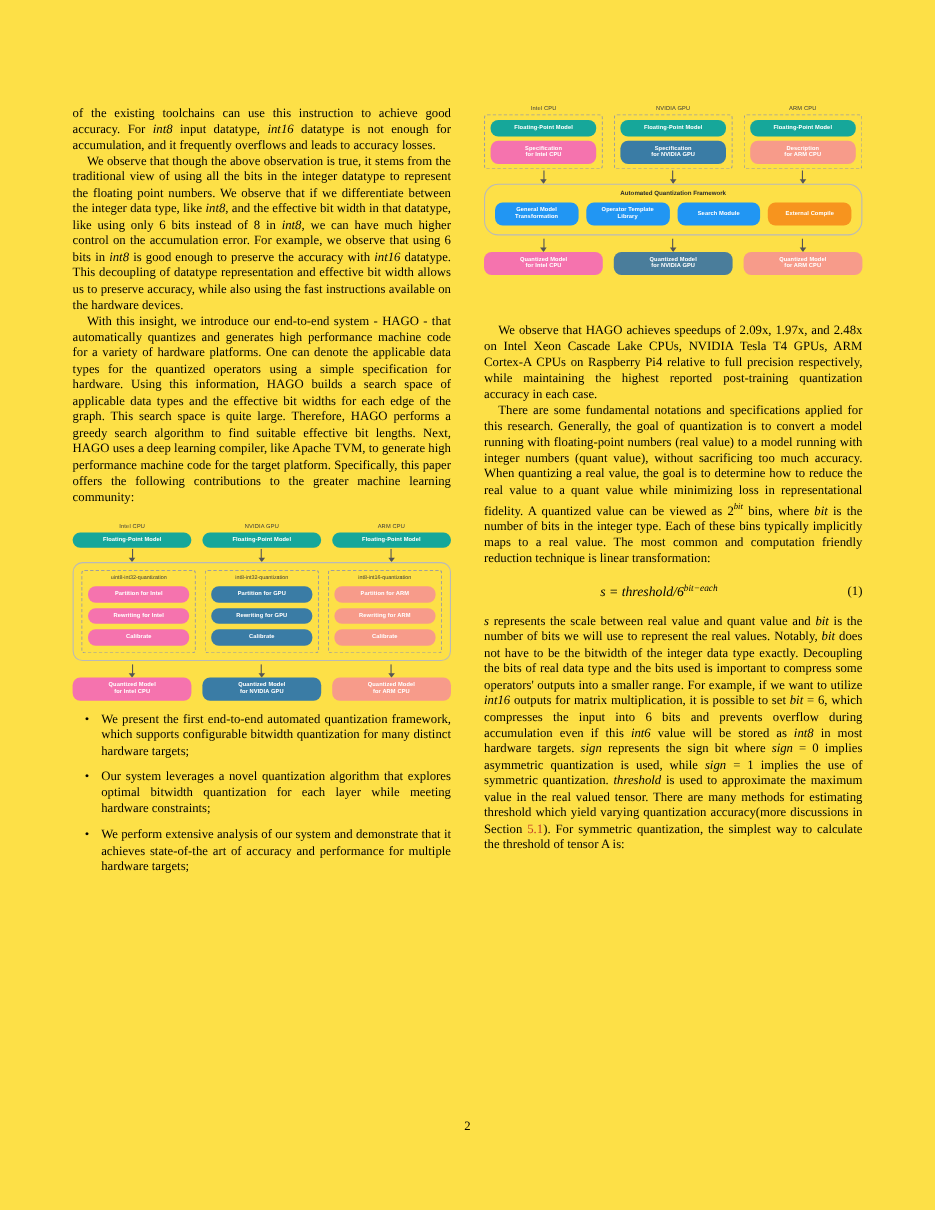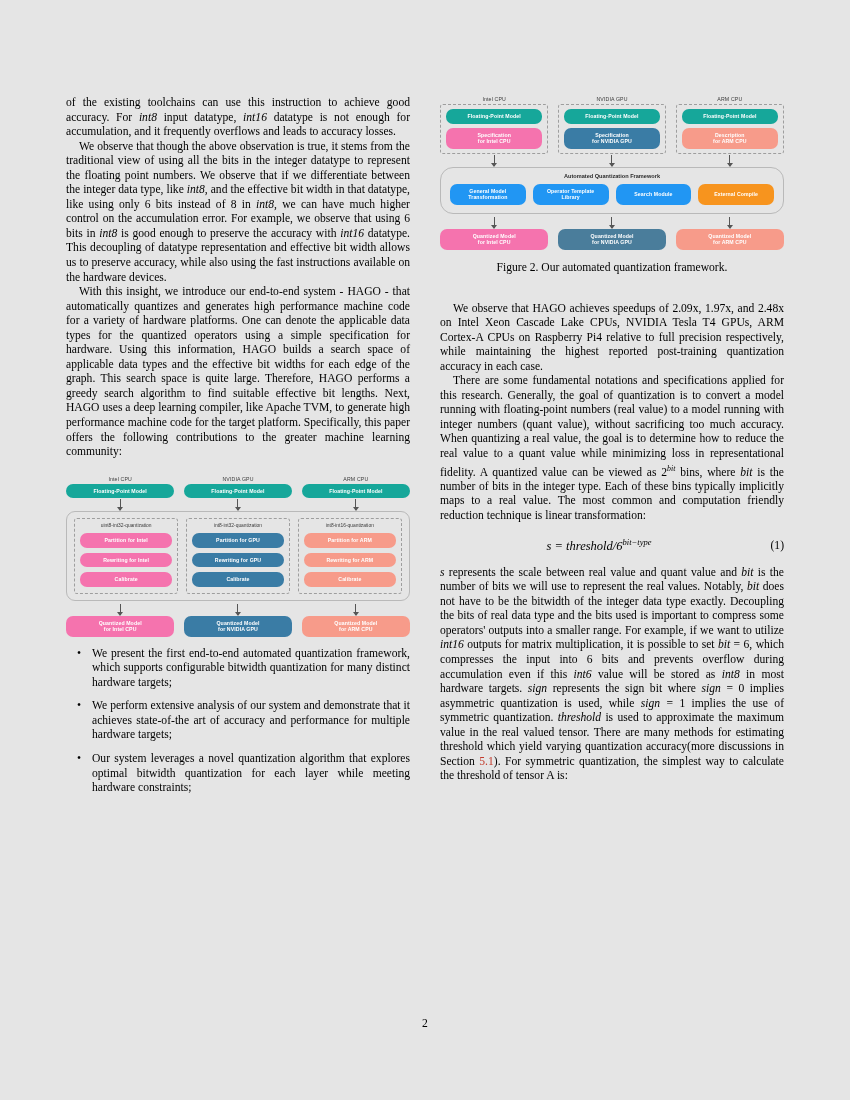--- a/index.html
+++ b/index.html
@@ -4,21 +4,21 @@
 <style>
   html, body {
     margin: 0;
     padding: 0;
     background: #ffffff;
   }
   .page {
     position: relative;
     width: 850px;
     height: 1100px;
-    background: #e5e5e5;
+    background: #fde047;
     font-family: "Liberation Serif", serif;
     color: #000000;
     overflow: hidden;
   }
   .columns {
     position: absolute;
     top: 96px;
     left: 66px;
     width: 718px;
     display: flex;
@@ -317,22 +317,22 @@
               <span>Quantized Model</span><br>
               <span>for ARM CPU</span>
             </div>
           </div>
         </div>
 
       </div>
 
       <ul class="contrib">
         <li>We present the first end-to-end automated quantization framework, which supports configurable bitwidth quantization for many distinct hardware targets;</li>
+        <li>Our system leverages a novel quantization algorithm that explores optimal bitwidth quantization for each layer while meeting hardware constraints;</li>
         <li>We perform extensive analysis of our system and demonstrate that it achieves state-of-the art of accuracy and performance for multiple hardware targets;</li>
-        <li>Our system leverages a novel quantization algorithm that explores optimal bitwidth quantization for each layer while meeting hardware constraints;</li>
       </ul>
 
     </div>
 
     <div class="col">
 
       <div class="fig">
         <div class="fig-hdrrow">
           <div class="fig-hdr">Intel CPU</div>
           <div class="fig-hdr">NVIDIA GPU</div>
@@ -421,31 +421,30 @@
             </div>
           </div>
           <div class="cell3">
             <div class="pill salmon">
               <span>Quantized Model</span><br>
               <span>for ARM CPU</span>
             </div>
           </div>
         </div>
 
-        <div class="figcaption" style="margin-top:11px;">Figure 2. Our automated quantization framework.</div>
       </div>
 
-      <p class="body indent" style="margin-top:28px;font-family:Liberation Serif, serif;">We observe that HAGO achieves speedups of 2.09x, 1.97x, and 2.48x on Intel Xeon Cascade Lake CPUs, NVIDIA Tesla T4 GPUs, ARM Cortex-A CPUs on Raspberry Pi4 relative to full precision respectively, while maintaining the highest reported post-training quantization accuracy in each case.</p>
+      <p class="body indent" style="margin-top:44px;font-family:Liberation Serif, serif;">We observe that HAGO achieves speedups of 2.09x, 1.97x, and 2.48x on Intel Xeon Cascade Lake CPUs, NVIDIA Tesla T4 GPUs, ARM Cortex-A CPUs on Raspberry Pi4 relative to full precision respectively, while maintaining the highest reported post-training quantization accuracy in each case.</p>
 
 
       <p class="body indent">There are some fundamental notations and specifications applied for this research. Generally, the goal of quantization is to convert a model running with floating-point numbers (real value) to a model running with integer numbers (quant value), without sacrificing too much accuracy. When quantizing a real value, the goal is to determine how to reduce the real value to a quant value while minimizing loss in representational fidelity. A quantized value can be viewed as 2<sup class="sm">bit</sup> bins, where <span class="it">bit</span> is the number of bits in the integer type. Each of these bins typically implicitly maps to a real value. The most common and computation friendly reduction technique is linear transformation:</p>
 
       <div class="eq-wrap">
         <div class="eq-body">
-          <span>s = threshold/6</span><sup class="sm">bit−type</sup>
+          <span>s = threshold/6</span><sup class="sm">bit−each</sup>
         </div>
         <div class="eq-num">(1)</div>
       </div>
 
       <p class="body"><span class="it">s</span> represents the scale between real value and quant value and <span class="it">bit</span> is the number of bits we will use to represent the real values. Notably, <span class="it">bit</span> does not have to be the bitwidth of the integer data type exactly. Decoupling the bits of real data type and the bits used is important to compress some operators' outputs into a smaller range. For example, if we want to utilize <span class="it">int</span><span class="it">16</span> outputs for matrix multiplication, it is possible to set <span class="it">bit</span> = 6, which compresses the input into 6 bits and prevents overflow during accumulation even if this <span class="it">int</span><span class="it">6</span> value will be stored as <span class="it">int</span><span class="it">8</span> in most hardware targets. <span class="it">sign</span> represents the sign bit where <span class="it">sign</span> = 0 implies asymmetric quantization is used, while <span class="it">sign</span> = 1 implies the use of symmetric quantization. <span class="it">threshold</span> is used to approximate the maximum value in the real valued tensor. There are many methods for estimating threshold which yield varying quantization accuracy(more discussions in Section <span class="link">5.1</span>). For symmetric quantization, the simplest way to calculate the threshold of tensor <span class="bold">A</span> is:</p>
 
     </div>
   </div>
 
   <div class="pagenum">2</div>

